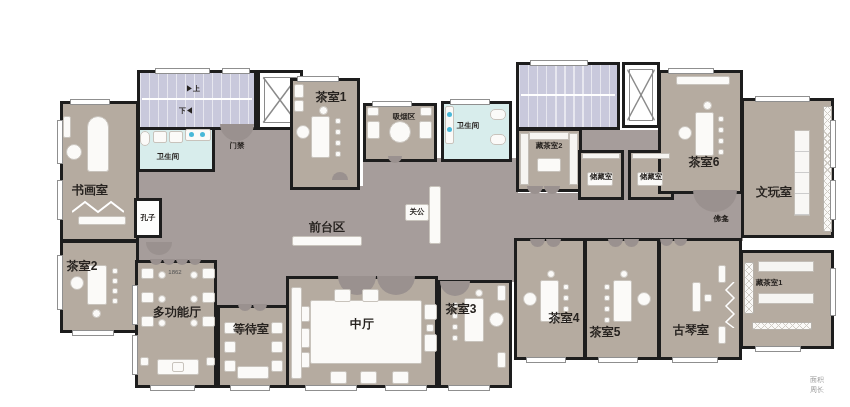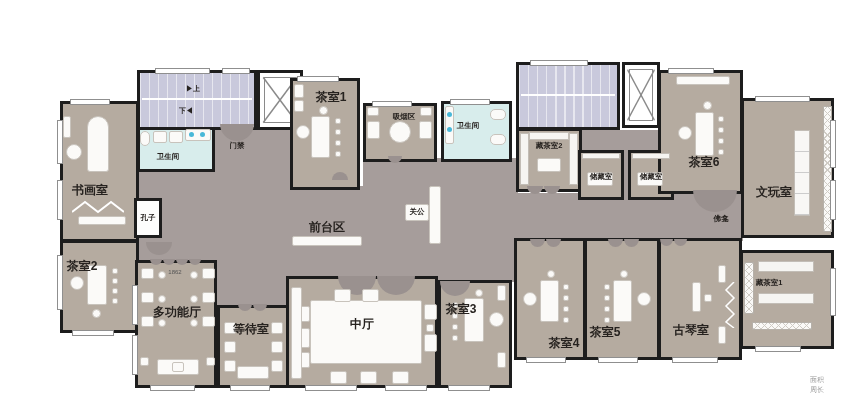--- a/index.html
+++ b/index.html
@@ -294,21 +294,21 @@
   <span class="lbl" style="left:331px;top:97px">茶室1</span>
   <span class="lbl sm" style="left:404px;top:117px">吸烟区</span>
   <span class="lbl sm" style="left:468px;top:126px">卫生间</span>
   <span class="lbl" style="left:362px;top:324px">中厅</span>
   <span class="lbl" style="left:461px;top:309px">茶室3</span>
   <span class="lbl sm" style="left:549px;top:146px">藏茶室2</span>
   <span class="lbl sm" style="left:601px;top:177px">储藏室</span>
   <span class="lbl sm" style="left:651px;top:177px">储藏室</span>
   <span class="lbl" style="left:704px;top:162px">茶室6</span>
   <span class="lbl" style="left:774px;top:192px">文玩室</span>
-  <span class="lbl" style="left:564px;top:343px">茶室4</span>
+  <span class="lbl" style="left:564px;top:318px">茶室4</span>
   <span class="lbl" style="left:605px;top:332px">茶室5</span>
   <span class="lbl" style="left:691px;top:330px">古琴室</span>
   <span class="lbl sm" style="left:769px;top:283px">藏茶室1</span>
 
   <span class="lbl" style="left:327px;top:227px">前台区</span>
   <span class="lbl sm" style="left:237px;top:146px">门禁</span>
   <span class="lbl sm" style="left:148px;top:218px">孔子</span>
   <span class="lbl sm" style="left:417px;top:212px">关公</span>
   <span class="lbl sm" style="left:721px;top:219px">佛龛</span>
 

